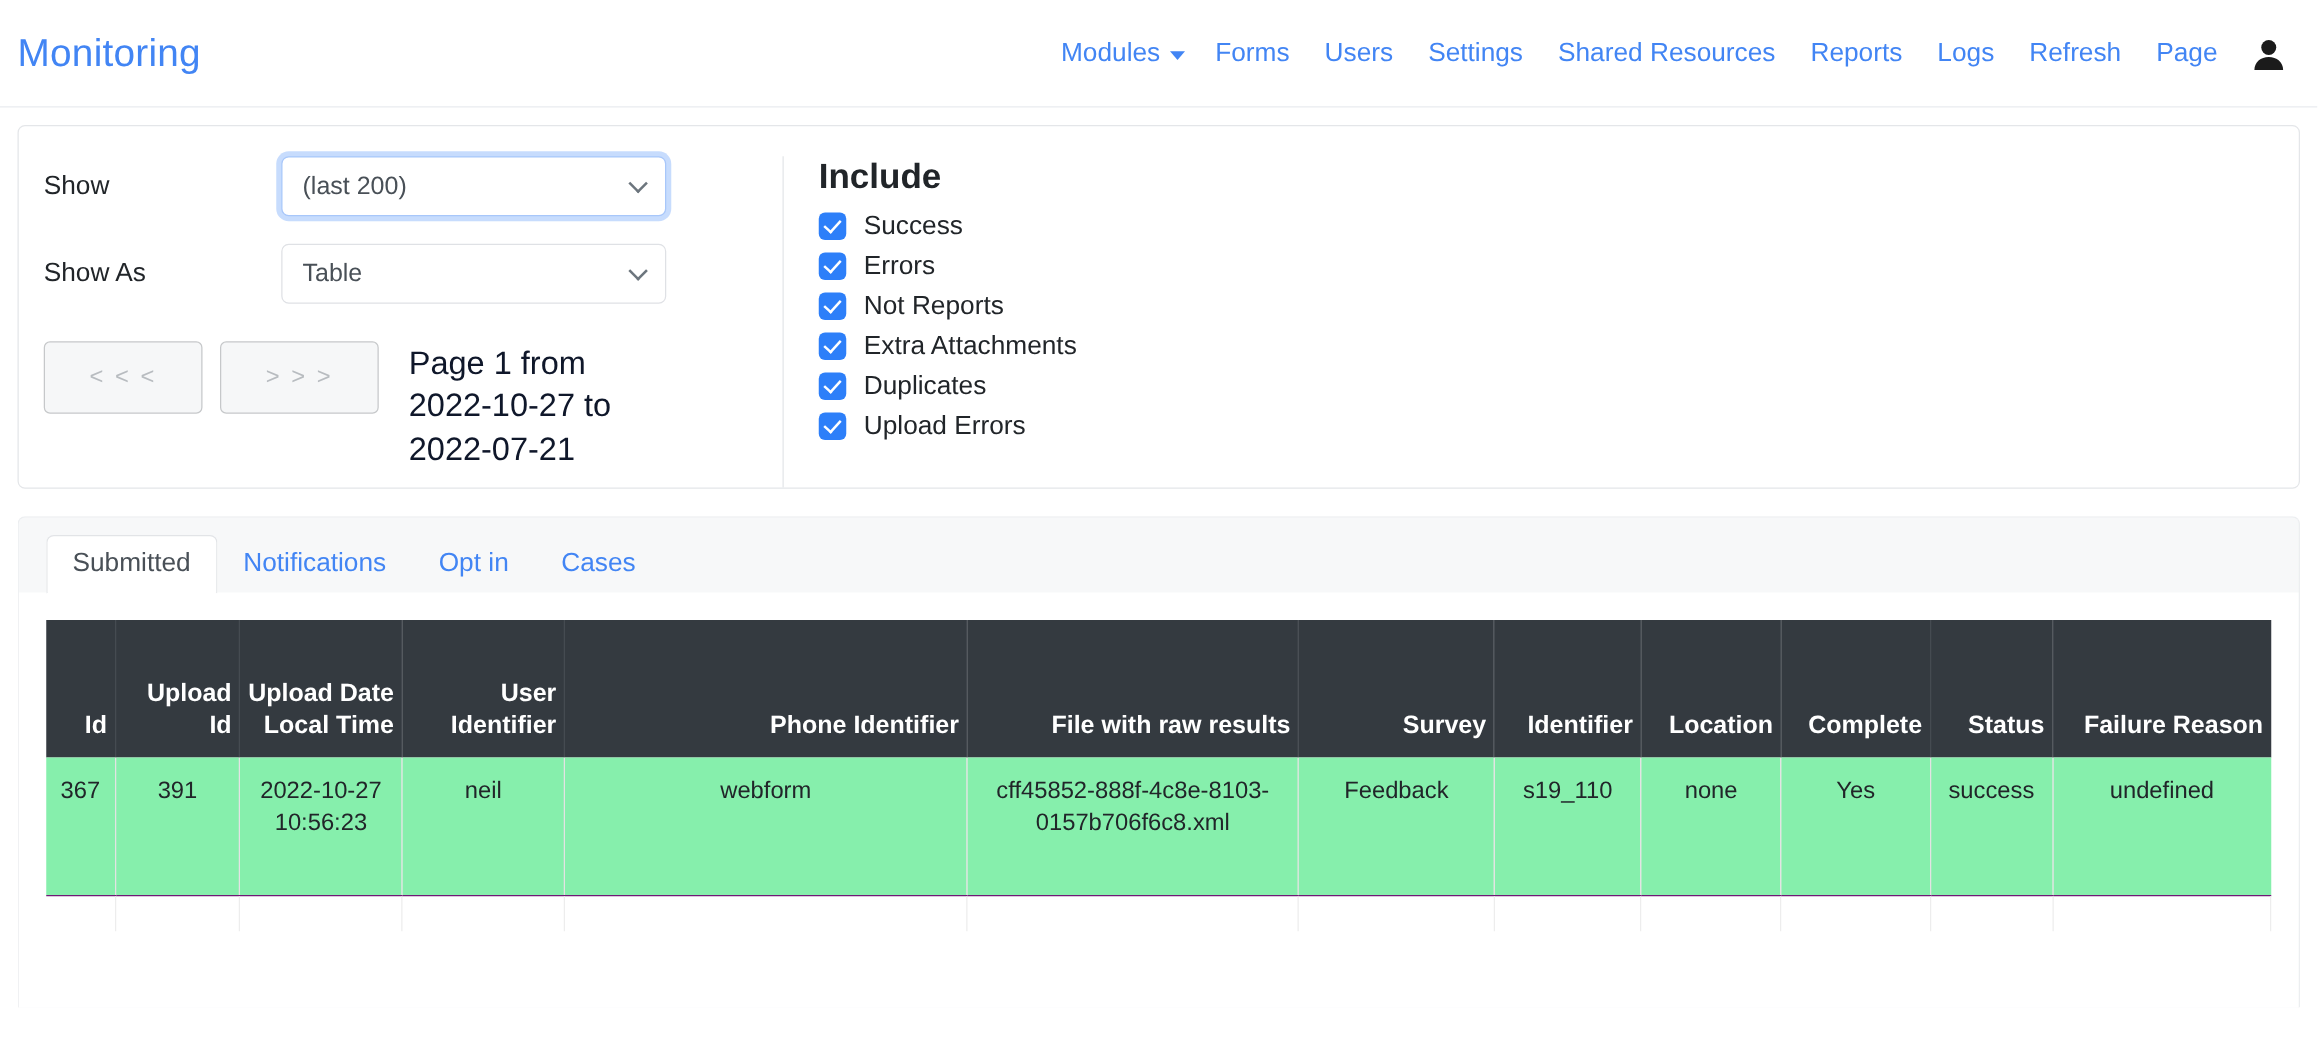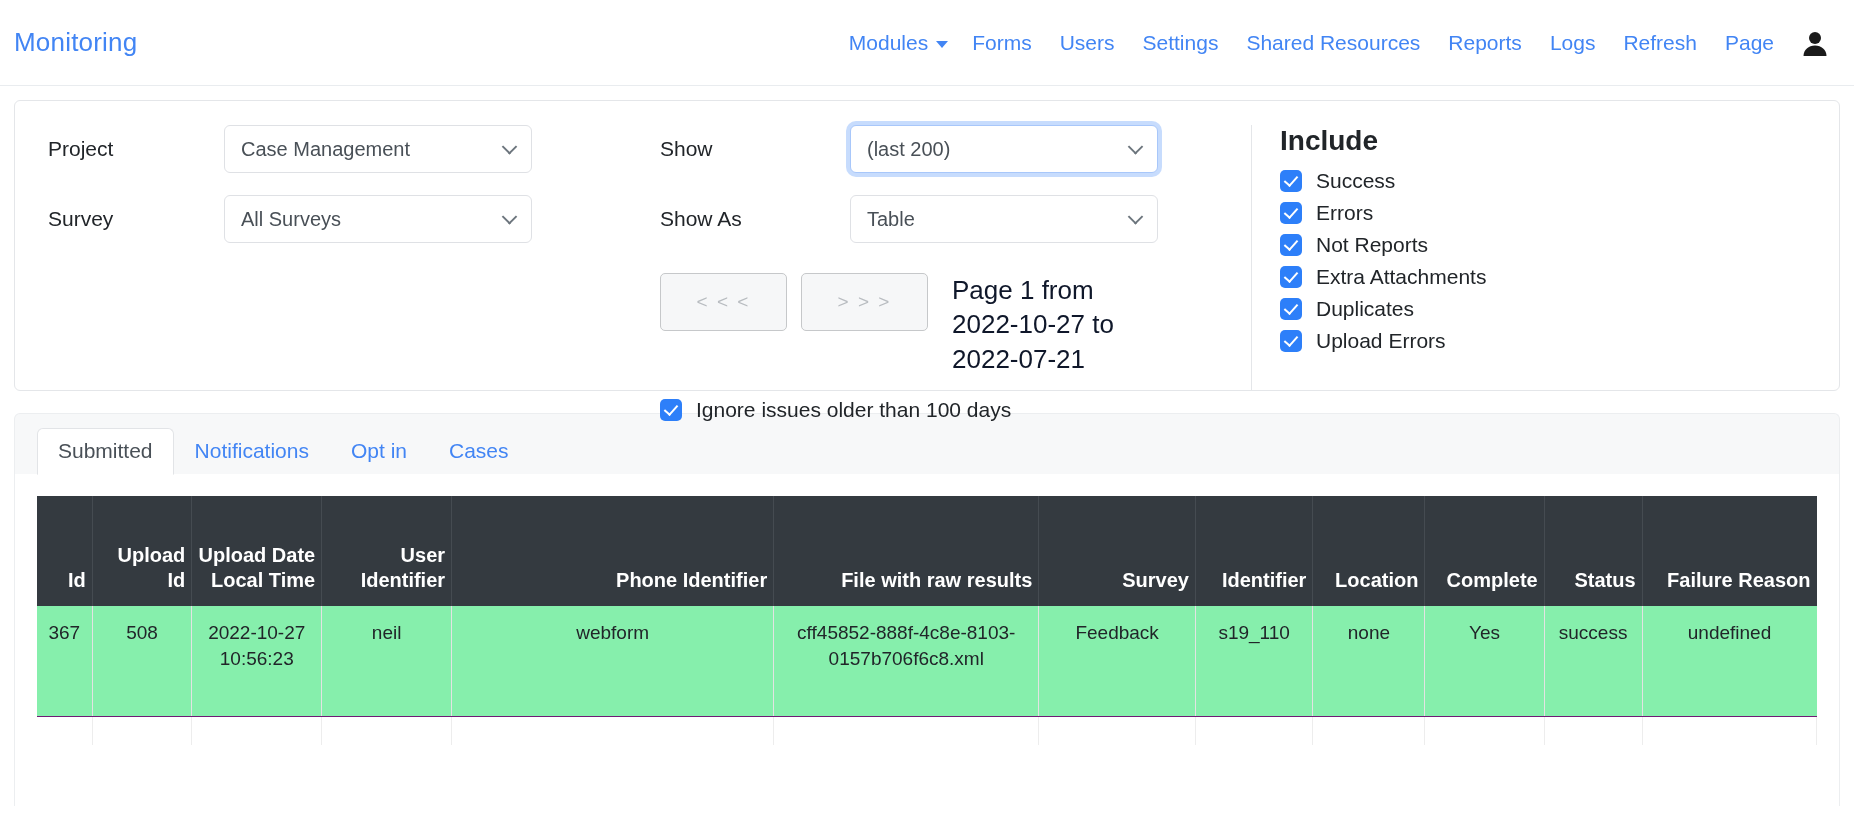--- a/index.html
+++ b/index.html
@@ -16,21 +16,21 @@
   .navbar {
     height: 86px;
     display: flex;
     align-items: center;
     padding: 0 22px 0 14px;
     background: #ffffff;
     border-bottom: 1px solid #e9ecef;
   }
   .brand {
     color: #4285f4;
-    font-size: 26px;
+    font-size: 31px;
     font-weight: 400;
     letter-spacing: 0.2px;
     white-space: nowrap;
     cursor: pointer;
   }
   .nav-links {
     margin-left: auto;
     display: flex;
     align-items: center;
     gap: 0;
@@ -298,36 +298,20 @@
       <svg width="26" height="28" viewBox="0 0 26 28" aria-hidden="true">
         <circle cx="13" cy="9" r="6" fill="#1b1b1b"></circle>
         <path d="M1.5 27c0-6.3 5.1-10.5 11.5-10.5S24.5 20.7 24.5 27z" fill="#1b1b1b"></path>
       </svg>
     </div>
   </div>
 </div>
 
 <div class="filter-card">
 
-  <div class="col-project">
-    <div class="form-row">
-      <div class="form-label">Project</div>
-      <div class="select-box">
-        <span>Case Management</span>
-        <span class="chev"></span>
-      </div>
-    </div>
-    <div class="form-row">
-      <div class="form-label">Survey</div>
-      <div class="select-box">
-        <span>All Surveys</span>
-        <span class="chev"></span>
-      </div>
-    </div>
-  </div>
 
   <div class="col-show">
     <div class="form-row">
       <div class="form-label show-label">Show</div>
       <div class="select-box focused">
         <span>(last 200)</span>
         <span class="chev"></span>
       </div>
     </div>
     <div class="form-row">
@@ -337,24 +321,20 @@
         <span class="chev"></span>
       </div>
     </div>
 
     <div class="pager-row">
       <div class="pager-btn">&lt; &lt; &lt;</div>
       <div class="pager-btn">&gt; &gt; &gt;</div>
       <div class="pager-info">Page 1 from 2022-10-27 to 2022-07-21</div>
     </div>
 
-    <div class="ignore-row">
-      <span class="cb"></span>
-      <span class="cb-label">Ignore issues older than 100 days</span>
-    </div>
   </div>
 
   <div class="col-include">
     <div class="include-title">Include</div>
 
     <div class="include-item">
       <span class="cb"></span>
       <span class="cb-label">Success</span>
     </div>
     <div class="include-item">
@@ -416,21 +396,21 @@
           <th>Identifier</th>
           <th>Location</th>
           <th>Complete</th>
           <th>Status</th>
           <th>Failure Reason</th>
         </tr>
       </thead>
       <tbody>
         <tr>
           <td>367</td>
-          <td>508</td>
+          <td>391</td>
           <td>2022-10-27 10:56:23</td>
           <td>neil</td>
           <td>webform</td>
           <td>cff45852-888f-4c8e-8103-0157b706f6c8.xml</td>
           <td>Feedback</td>
           <td>s19_110</td>
           <td>none</td>
           <td>Yes</td>
           <td>success</td>
           <td>undefined</td>

